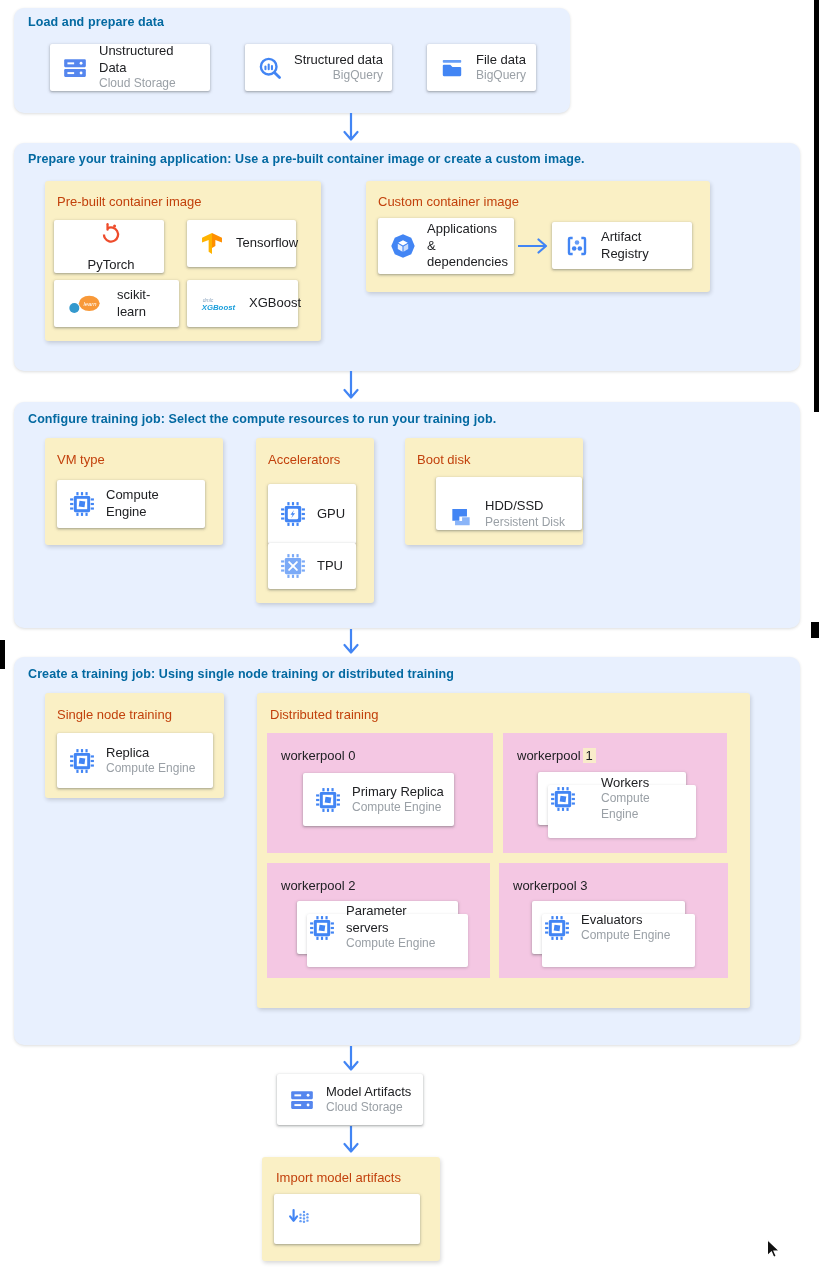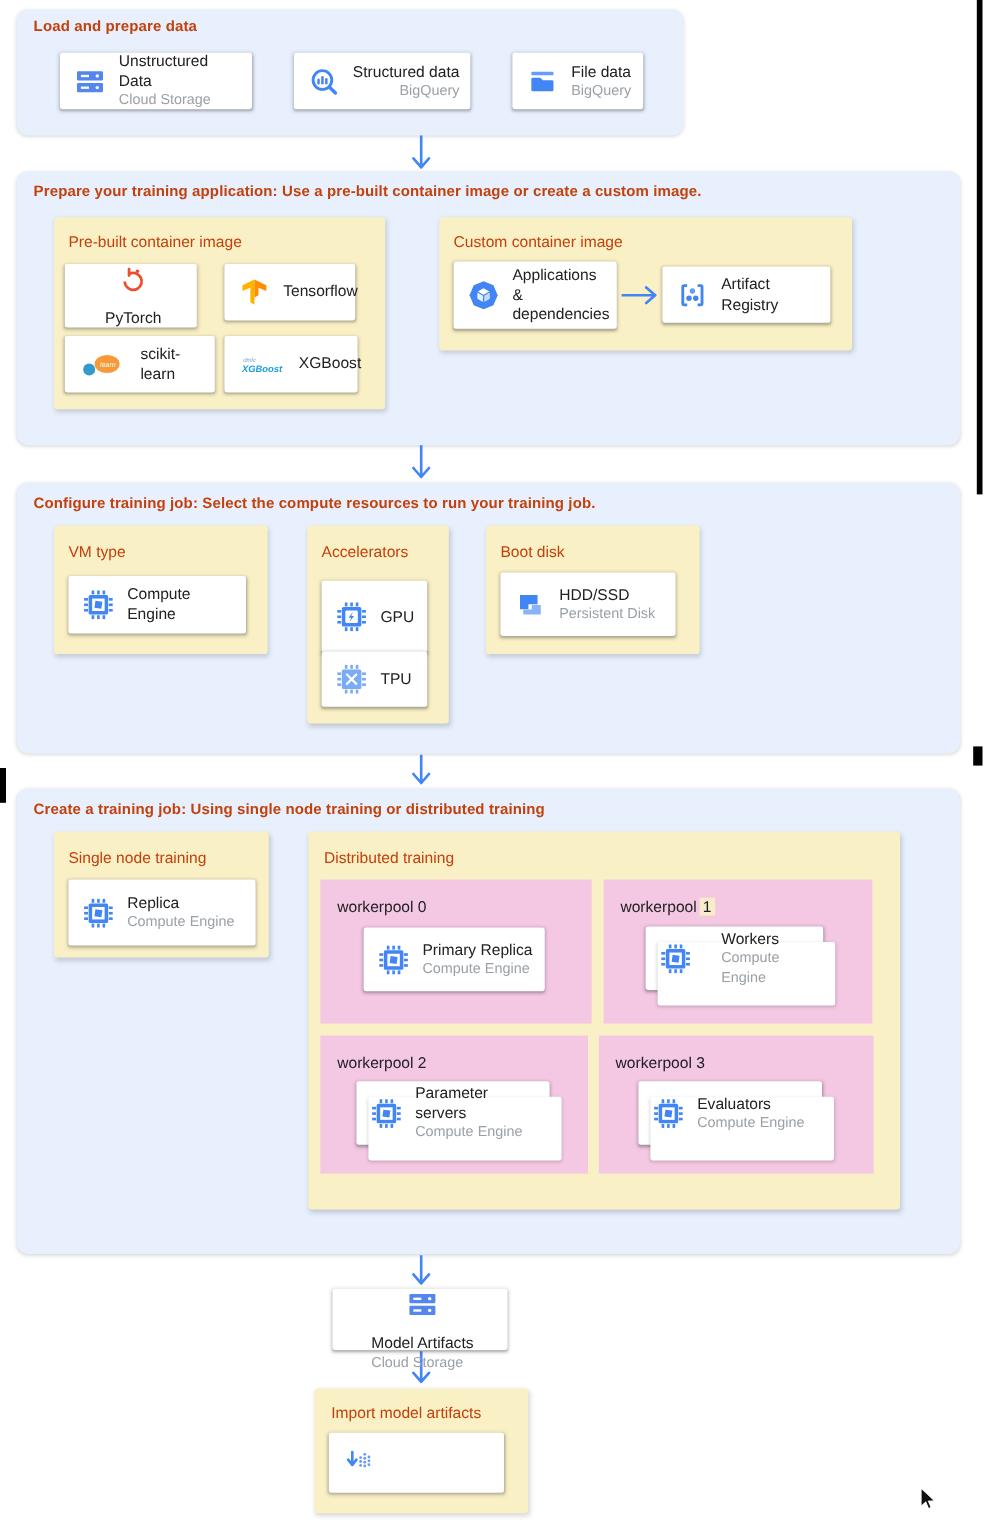--- a/index.html
+++ b/index.html
@@ -1,20 +1,20 @@
 <!DOCTYPE html>
 <html><head>
 <meta charset="utf-8">
 <style>
   html,body{margin:0;padding:0;background:#fff;}
   body{font-family:"Liberation Sans","DejaVu Sans",sans-serif;-webkit-font-smoothing:antialiased;}
   #stage{position:relative;width:819px;height:1277px;background:#fff;overflow:hidden;}
   .abs{position:absolute;}
   .section{position:absolute;background:#e8f0fe;border-radius:10px;box-shadow:0 1px 3px rgba(60,64,67,.18);}
-  .sec-title{position:absolute;font-size:12.5px;font-weight:700;color:#c2410c;white-space:nowrap;letter-spacing:.1px;}
+  .sec-title{position:absolute;font-size:12.5px;font-weight:700;color:#0369a1;white-space:nowrap;letter-spacing:.1px;}
   .panel{position:absolute;background:#faf0c5;border-radius:3px;box-shadow:1px 2px 4px rgba(0,0,0,.16);}
   .panel-label{position:absolute;font-size:13px;color:#c2410c;white-space:nowrap;}
   .pool{position:absolute;background:#f4c7e3;}
   .pool-label{position:absolute;font-size:13px;color:#202124;white-space:nowrap;}
   .num-hl{background:#f9ecca;padding:0 3px;margin-left:2px;}
   .card{position:absolute;background:#fff;border-radius:2px;display:flex;align-items:center;gap:11px;
         padding:0 8px 0 12px;box-sizing:border-box;z-index:1;
         box-shadow:0 1px 2px rgba(60,64,67,.3),0 1px 3px 1px rgba(60,64,67,.15);}
   .card.stacked::after{content:"";position:absolute;left:10px;top:13px;width:100%;height:100%;
         background:#fff;z-index:-1;border-radius:2px;box-shadow:0 1px 3px rgba(60,64,67,.25);}
@@ -268,21 +268,21 @@
           <circle cx="12" cy="12" r="1.2" fill="#fff"></circle>
         </svg>
     </span>
     <span class="card-text">
         <span class="card-title">TPU</span>
       </span>
   </div>
 
   <div class="panel" style="left:405px;top:438px;width:178px;height:107px;"></div>
   <div class="panel-label" style="left:417px;top:452px;">Boot disk</div>
-  <div class="card" style="left:417px;top:477px;width:146px;height:53px;">
+  <div class="card" style="left:436px;top:477px;width:146px;height:53px;align-items:flex-end;">
     <span class="icon">
       <svg viewBox="0 0 24 24">
           <path fill="#4285f4" d="M4 4.5 h13.5 v7 h-7 v4 h-6.5 z"></path>
           <path fill="#8ab4f8" d="M13 12.2 h7 v7.3 h-13.5 v-3.8 h6.5 z"></path>
         </svg>
     </span>
     <span class="card-text">
         <span class="card-title">HDD/SSD</span>
         <span class="card-sub">Persistent Disk</span>
       </span>
@@ -449,21 +449,21 @@
     <span class="card-text">
         <span class="card-title">Evaluators</span>
         <span class="card-sub">Compute Engine</span>
       </span>
   </div>
 
   <svg class="varrow" style="left:341px;top:1046px;height:27px;" viewBox="0 0 20 27">
       <path d="M10 0 L10 23 M3.5 16 L10 23.5 L16.5 16" fill="none" stroke="#4285f4" stroke-width="2.2" stroke-linecap="round" stroke-linejoin="round"></path>
     </svg>
 
-  <div class="card" style="left:277px;top:1074px;width:146px;height:51px;flex-direction:column;">
+  <div class="card" style="left:277px;top:1074px;width:146px;height:51px;">
     <span class="icon">
       <svg viewBox="0 0 24 24">
           <g fill="#5586ee">
             <rect x="2" y="4" width="20" height="7.2" rx="1"></rect>
             <rect x="2" y="13" width="20" height="7.2" rx="1"></rect>
           </g>
           <rect x="5" y="6.8" width="6.2" height="1.8" fill="#fff"></rect>
           <circle cx="17.6" cy="7.6" r="1.3" fill="#fff"></circle>
           <rect x="5" y="15.8" width="6.2" height="1.8" fill="#fff"></rect>
           <circle cx="17.6" cy="16.6" r="1.3" fill="#fff"></circle>

